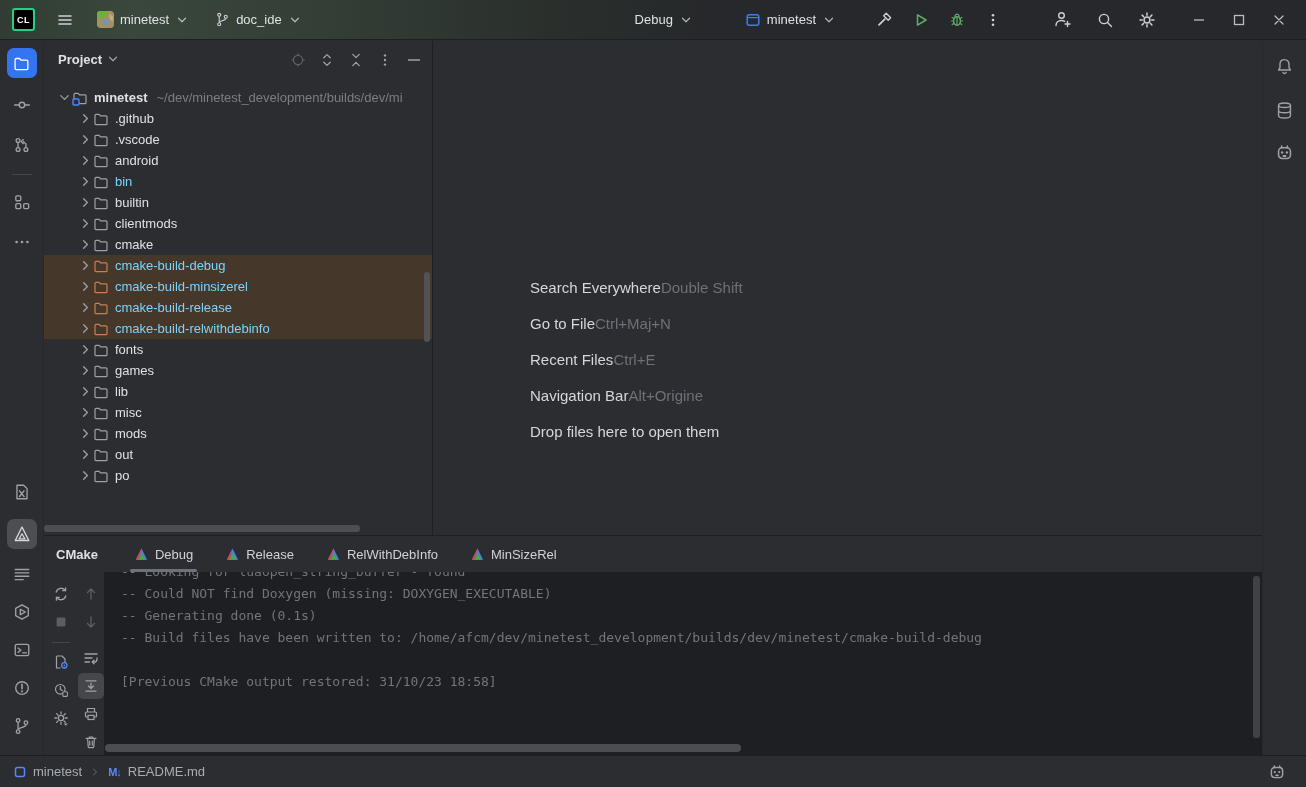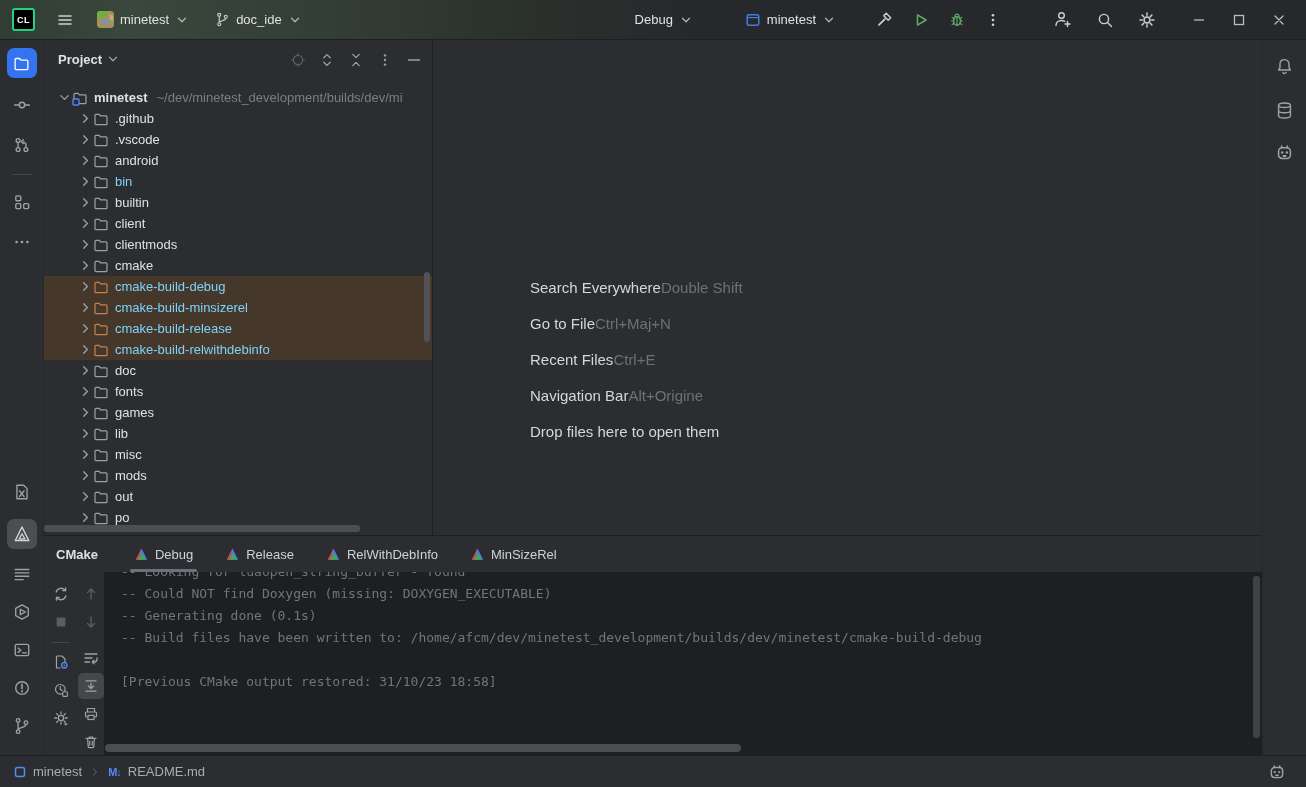--- a/index.html
+++ b/index.html
@@ -458,33 +458,20 @@
         <span class="tw">
           <svg class="ic" width="15" height="15" viewBox="0 0 16 16">
             <use href="#s-chev-r"></use>
           </svg>
         </span>
         <span class="fold">
           <svg width="16" height="16" viewBox="0 0 16 16">
             <use href="#s-folder"></use>
           </svg>
         </span>
-        <span class="lbl">client</span>
-      </div>
-    <div class="row r1">
-        <span class="tw">
-          <svg class="ic" width="15" height="15" viewBox="0 0 16 16">
-            <use href="#s-chev-r"></use>
-          </svg>
-        </span>
-        <span class="fold">
-          <svg width="16" height="16" viewBox="0 0 16 16">
-            <use href="#s-folder"></use>
-          </svg>
-        </span>
         <span class="lbl">clientmods</span>
       </div>
     <div class="row r1">
         <span class="tw">
           <svg class="ic" width="15" height="15" viewBox="0 0 16 16">
             <use href="#s-chev-r"></use>
           </svg>
         </span>
         <span class="fold">
           <svg width="16" height="16" viewBox="0 0 16 16">
@@ -537,33 +524,20 @@
           <svg class="ic" width="15" height="15" viewBox="0 0 16 16">
             <use href="#s-chev-r"></use>
           </svg>
         </span>
         <span class="fold">
           <svg width="16" height="16" viewBox="0 0 16 16">
             <use href="#s-folder"></use>
           </svg>
         </span>
         <span class="lbl">cmake-build-relwithdebinfo</span>
-      </div>
-    <div class="row r1">
-        <span class="tw">
-          <svg class="ic" width="15" height="15" viewBox="0 0 16 16">
-            <use href="#s-chev-r"></use>
-          </svg>
-        </span>
-        <span class="fold">
-          <svg width="16" height="16" viewBox="0 0 16 16">
-            <use href="#s-folder"></use>
-          </svg>
-        </span>
-        <span class="lbl">doc</span>
       </div>
     <div class="row r1">
         <span class="tw">
           <svg class="ic" width="15" height="15" viewBox="0 0 16 16">
             <use href="#s-chev-r"></use>
           </svg>
         </span>
         <span class="fold">
           <svg width="16" height="16" viewBox="0 0 16 16">
             <use href="#s-folder"></use>

